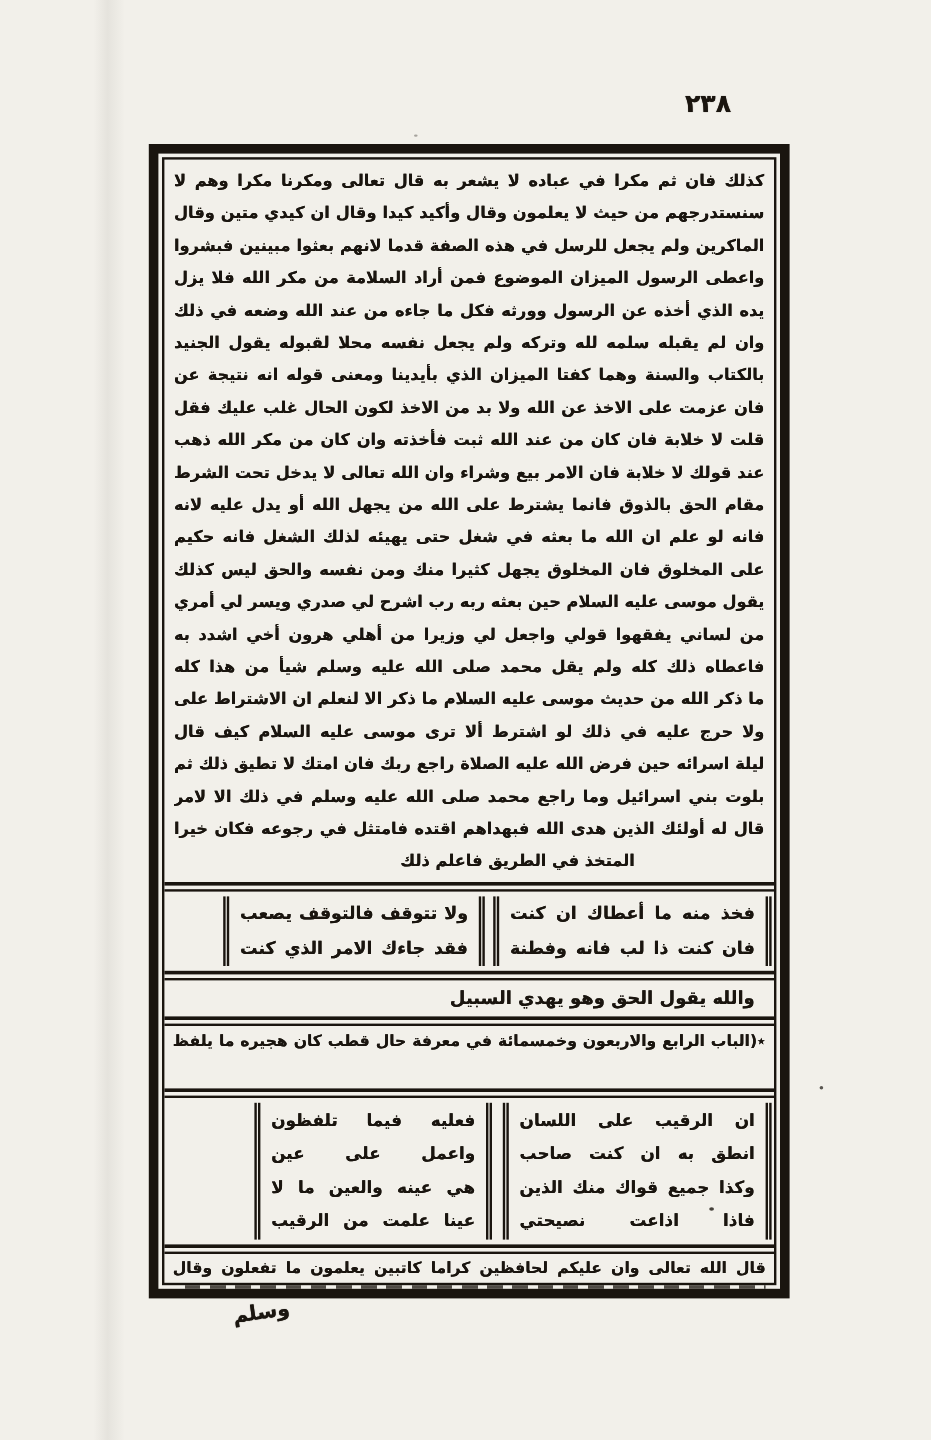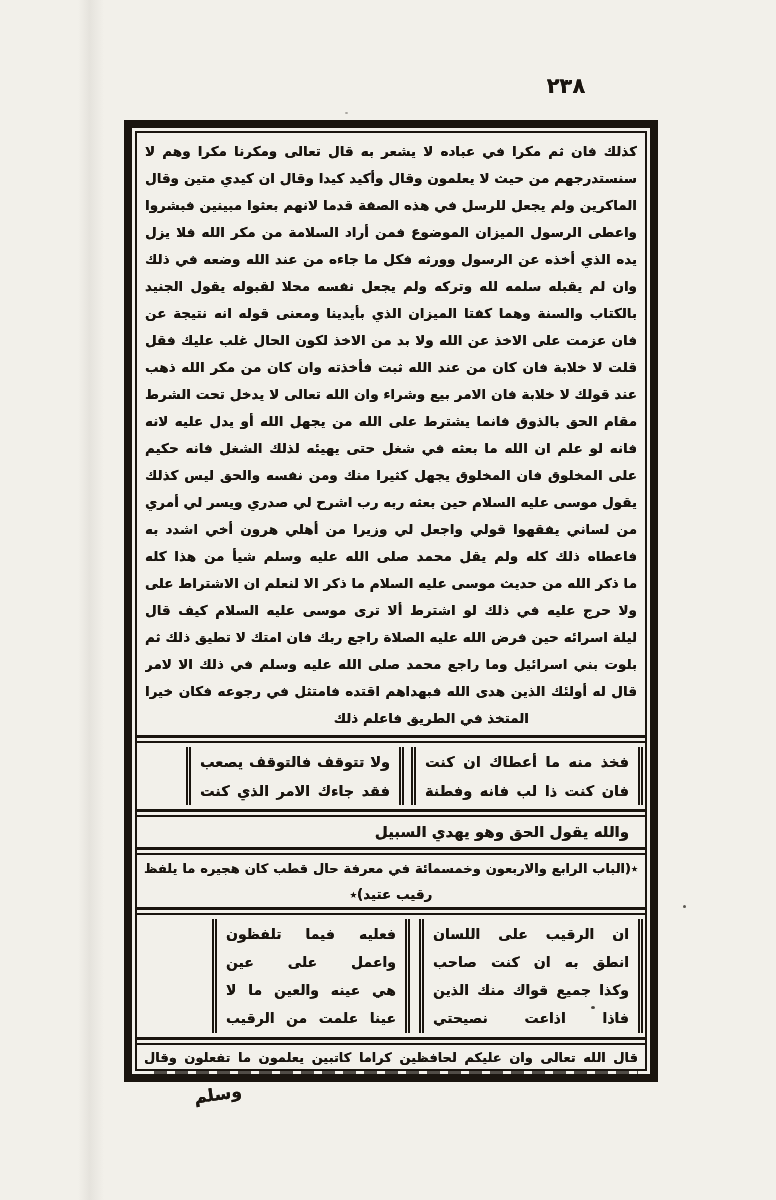--- a/index.html
+++ b/index.html
@@ -15,21 +15,21 @@
     color:var(--ink);
     overflow:hidden;
   }
   
   .gutter{
     position:absolute;left:78px;top:0;width:26px;height:1200px;
     background:linear-gradient(90deg, rgba(60,55,48,0) 0%, rgba(60,55,48,.07) 45%, rgba(60,55,48,0) 100%);
     pointer-events:none;
   }
   .page-number{
-    position:absolute;left:540px;top:74px;width:52px;
+    position:absolute;left:564px;top:74px;width:52px;
     text-align:center;font-size:21px;font-weight:bold;
     letter-spacing:1px;text-shadow:0 0 .6px currentColor;
   }
   .frame{
     position:absolute;left:124px;top:120px;width:534px;height:962px;
     border:8px solid var(--ink);
     box-sizing:border-box;
     background:var(--paper);
   }
   .frame-inner{
@@ -183,21 +183,20 @@
     </div>
 
     <div class="divider"></div>
 
     <div class="closing-line">والله يقول الحق وهو يهدي السبيل</div>
 
     <div class="divider"></div>
 
     <div class="heading">
       <div class="heading-l1">٭(الباب الرابع والاربعون وخمسمائة في معرفة حال قطب كان هجيره ما يلفظ من قول الا لديه</div>
-      <div class="heading-l2">رقيب عتيد)٭</div>
     </div>
 
     <div class="divider"></div>
 
     <div class="poem poem-bottom">
       <div class="verse-box right">
         <div class="verse">ان الرقيب على اللسان موكل</div>
         <div class="verse">انطق به ان كنت صاحب نظرة</div>
         <div class="verse">وكذا جميع قواك منك الذين</div>
         <div class="verse">فاذا اذاعت نصيحتي وشهدتها</div>

